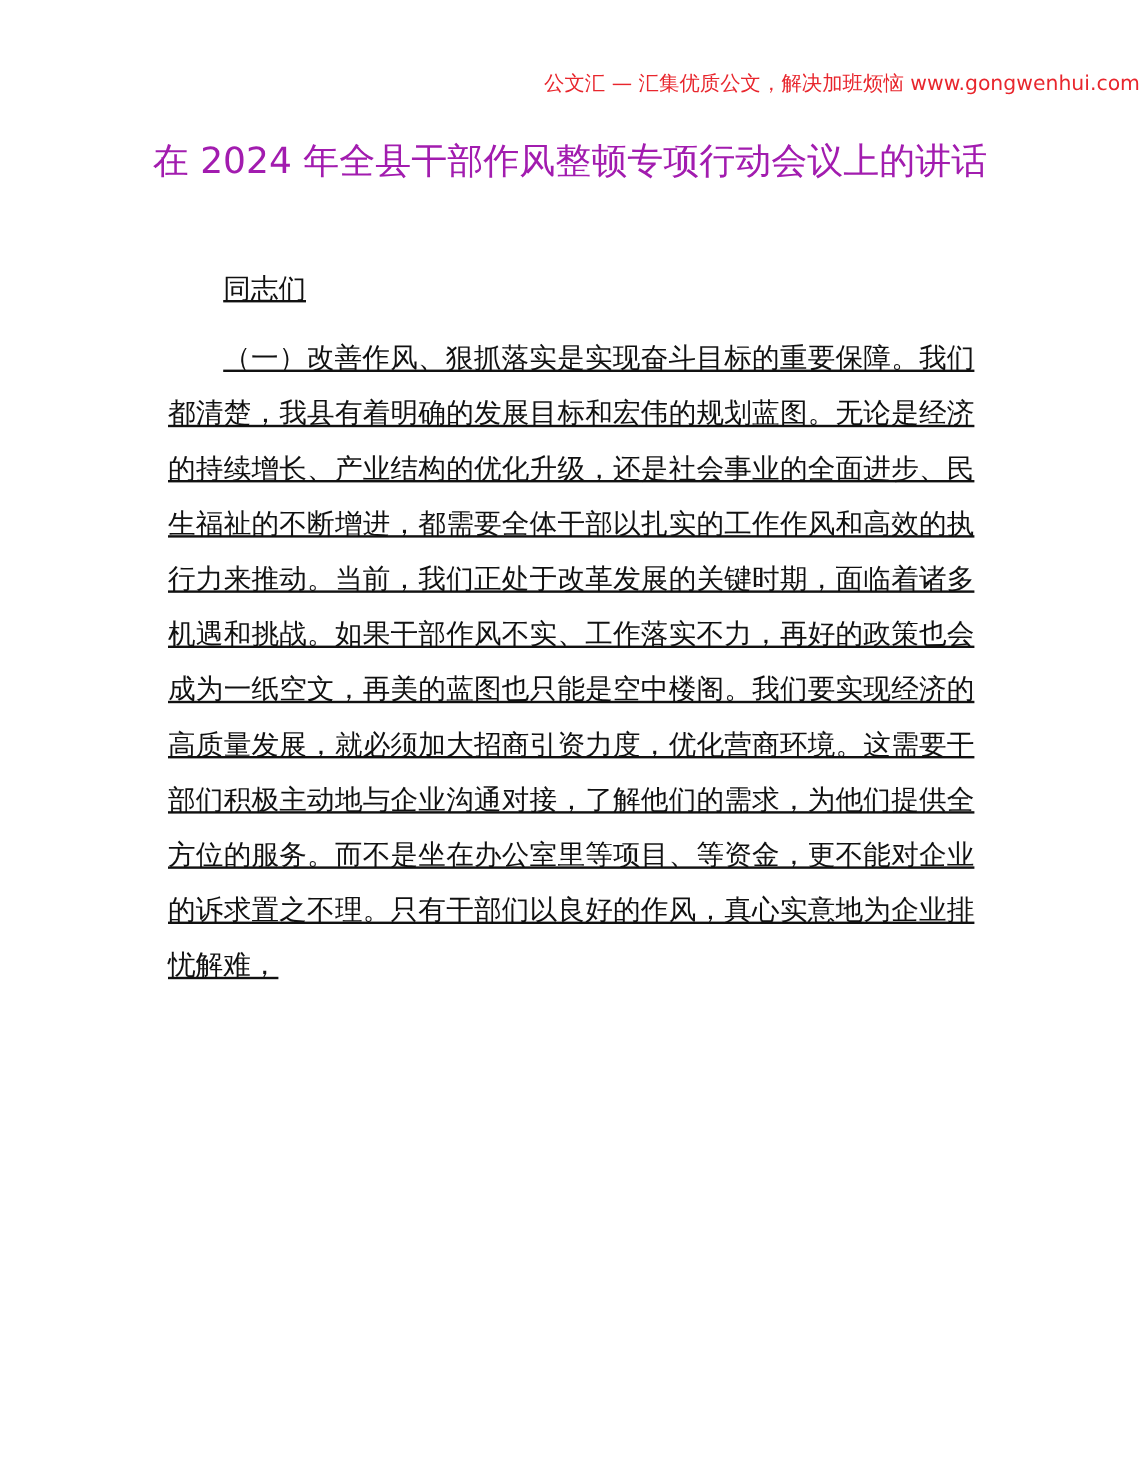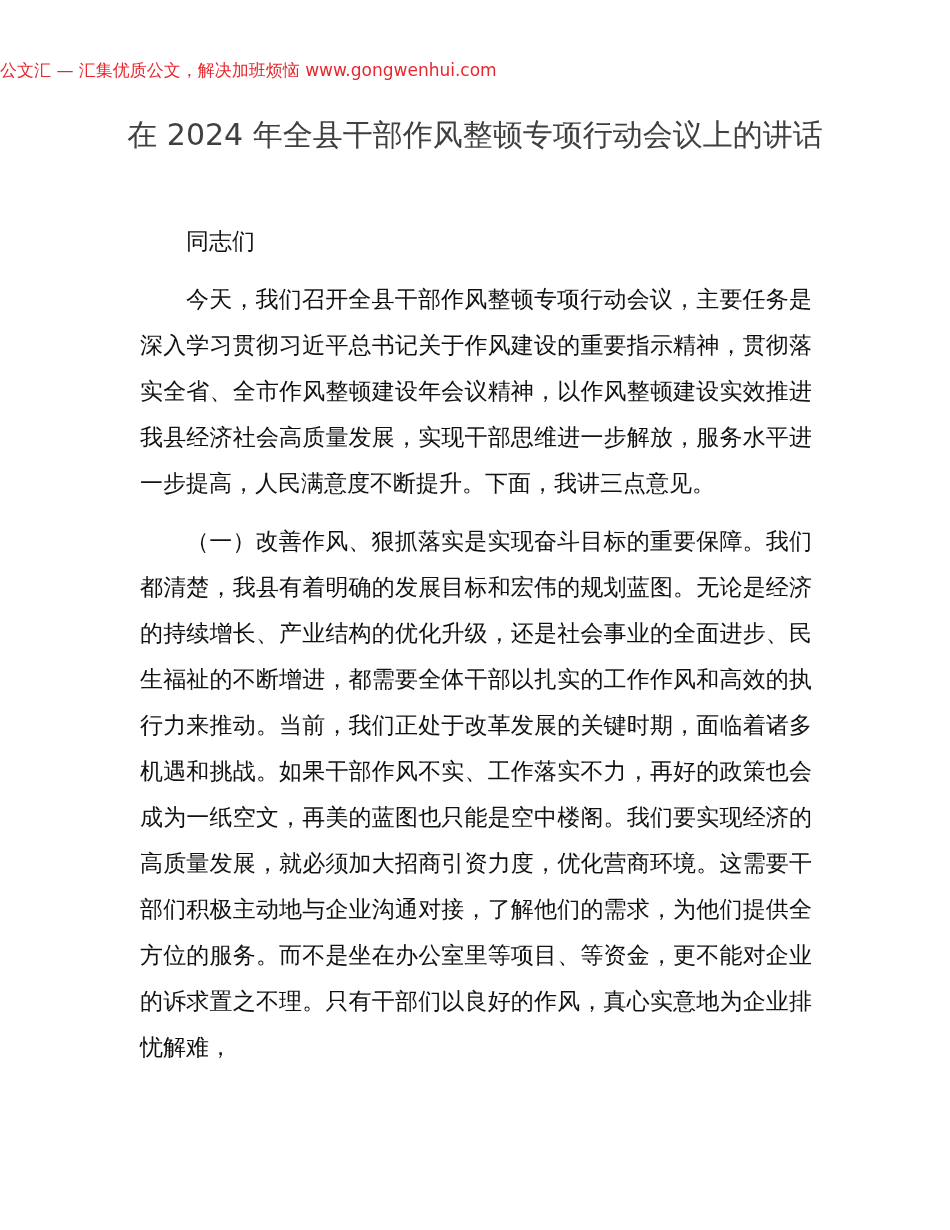--- a/index.html
+++ b/index.html
@@ -1,30 +1,29 @@
 <!DOCTYPE html>
 <html><head>
 <meta charset="utf-8">
 <style>
   html, body { margin: 0; padding: 0; background: #ffffff; }
   body { width: 950px; height: 1230px; position: relative; overflow: hidden;
          font-family: "DejaVu Sans", "Liberation Sans", sans-serif; color: #111; }
-  .header { position: absolute; top: 58px; left: 0; width: 950px; text-align: left;
+  .header { position: absolute; top: 58px; left: 0; width: 950px; text-align: right;
             font-size: 17px; color: #e8262d; line-height: 24px; }
   .title { position: absolute; top: 112px; left: 120px; width: 710px; text-align: center;
-           font-size: 30px; line-height: 46px; color: #404040; }
+           font-size: 30px; line-height: 46px; color: #a21caf; }
   .body { position: absolute; top: 218px; left: 140px; width: 672px;
-          font-size: 23px; line-height: 46px; text-align: justify; }
+          font-size: 23px; line-height: 46px; text-align: justify; text-decoration: underline; }
   .body p { margin: 0 0 12px 0; text-indent: 2em; }
   .body p.salutation { margin-bottom: 12px; }
 </style>
 </head>
 <body>
 
 <div class="header">公文汇 — 汇集优质公文，解决加班烦恼 www.gongwenhui.com</div>
 
 <div class="title">在 2024 年全县干部作风整顿专项行动会议上的讲话</div>
 
 <div class="body">
   <p class="salutation">同志们</p>
-  <p>今天，我们召开全县干部作风整顿专项行动会议，主要任务是深入学习贯彻习近平总书记关于作风建设的重要指示精神，贯彻落实全省、全市作风整顿建设年会议精神，以作风整顿建设实效推进我县经济社会高质量发展，实现干部思维进一步解放，服务水平进一步提高，人民满意度不断提升。下面，我讲三点意见。</p>
   <p>（一）改善作风、狠抓落实是实现奋斗目标的重要保障。我们都清楚，我县有着明确的发展目标和宏伟的规划蓝图。无论是经济的持续增长、产业结构的优化升级，还是社会事业的全面进步、民生福祉的不断增进，都需要全体干部以扎实的工作作风和高效的执行力来推动。当前，我们正处于改革发展的关键时期，面临着诸多机遇和挑战。如果干部作风不实、工作落实不力，再好的政策也会成为一纸空文，再美的蓝图也只能是空中楼阁。我们要实现经济的高质量发展，就必须加大招商引资力度，优化营商环境。这需要干部们积极主动地与企业沟通对接，了解他们的需求，为他们提供全方位的服务。而不是坐在办公室里等项目、等资金，更不能对企业的诉求置之不理。只有干部们以良好的作风，真心实意地为企业排忧解难，</p>
 </div>
 
 </body></html>

